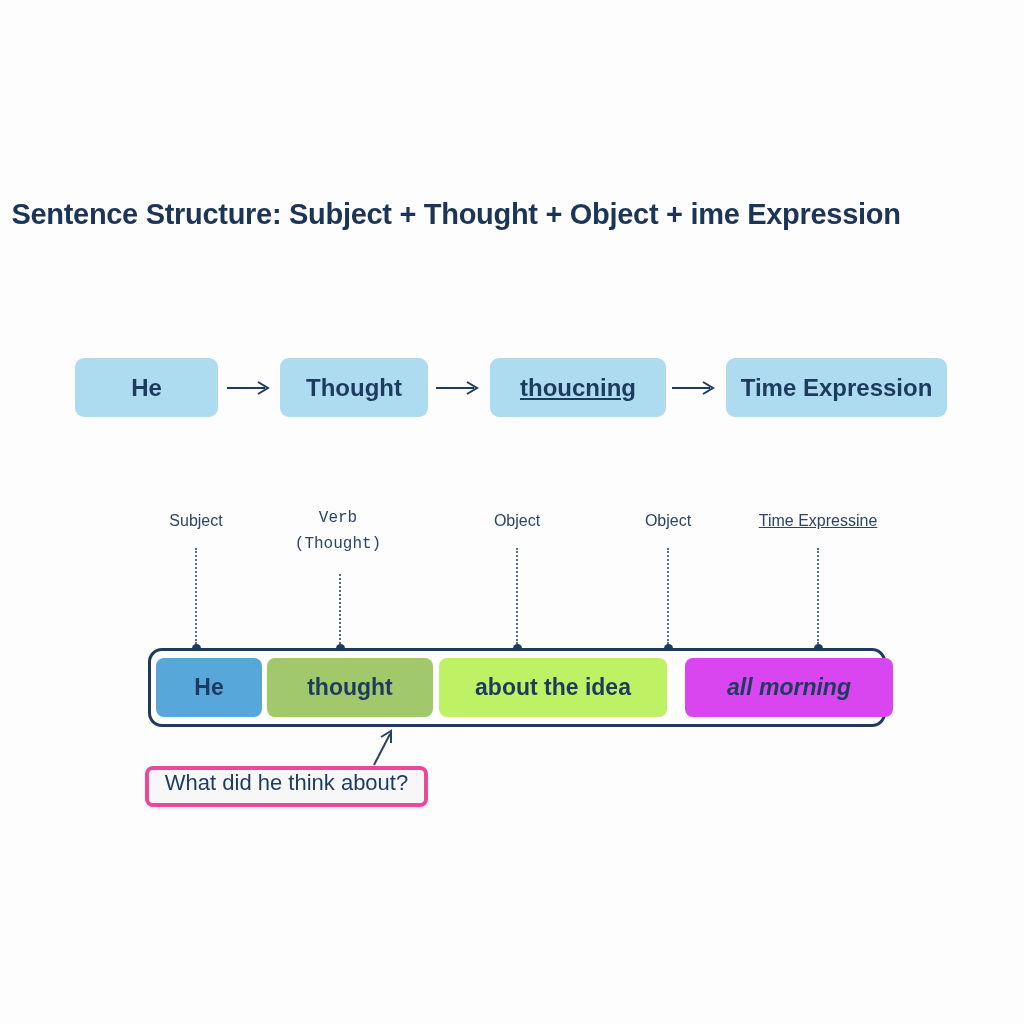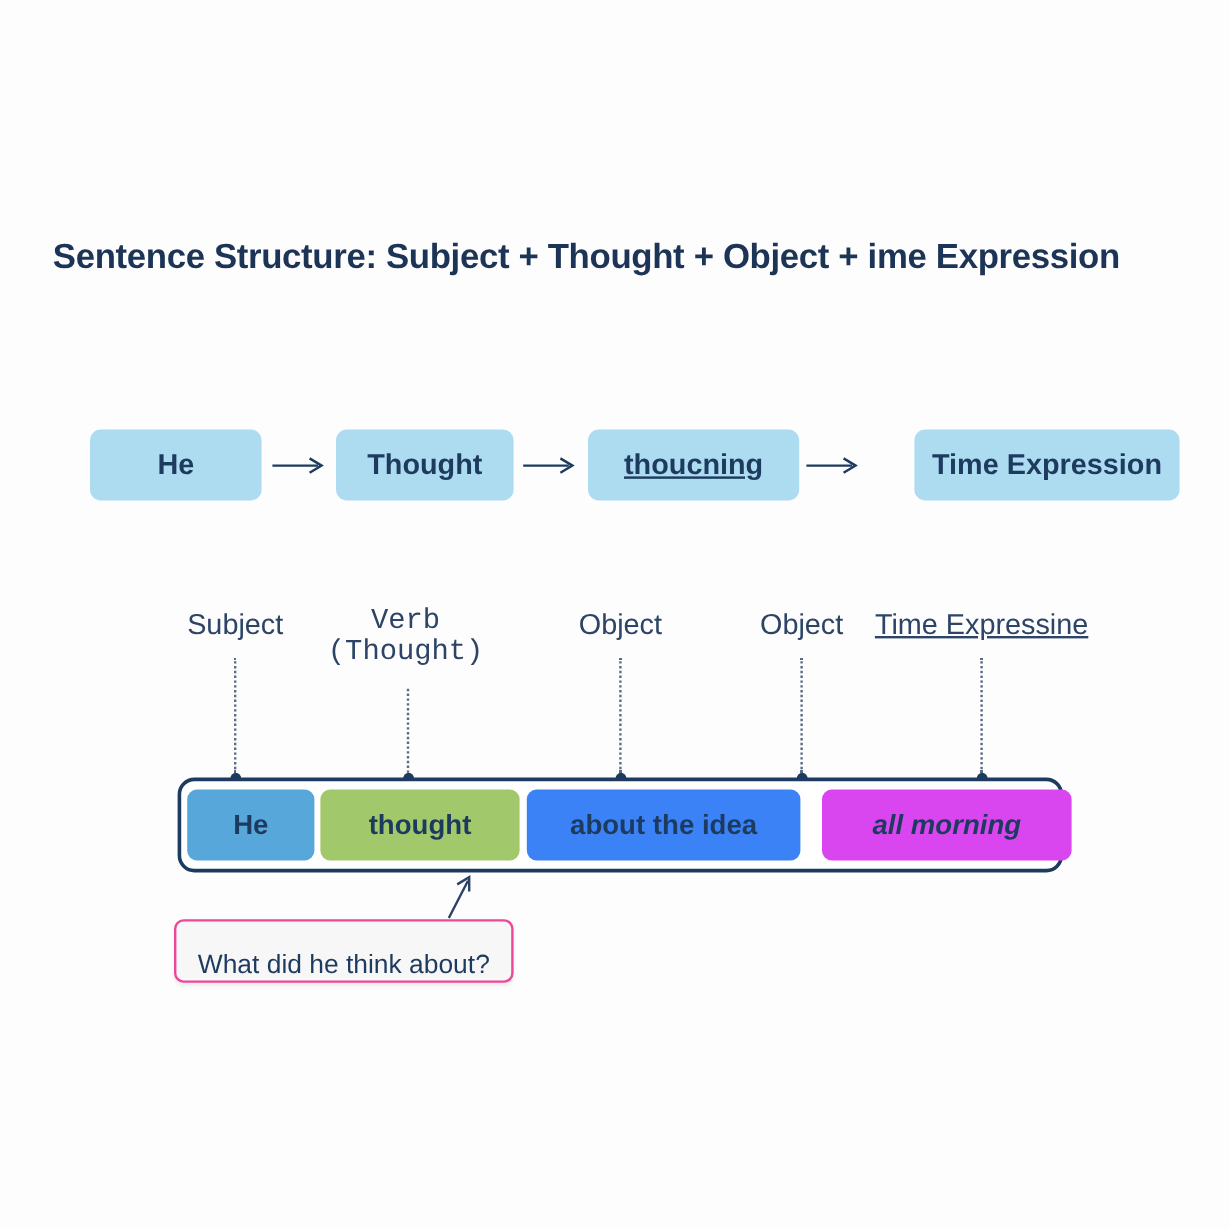--- a/index.html
+++ b/index.html
@@ -9,53 +9,52 @@
     background: #fdfdfe;
     position: relative;
     overflow: hidden;
   }
   .canvas { position: absolute; inset: 0; width: 1024px; height: 1024px; background: #fdfdfe; }
 
   
   .title {
     position: absolute;
     top: 198px; left: 0; width: 912px;
-    text-align: left;
+    text-align: center;
     font-size: 29px;
     font-weight: bold;
     letter-spacing: -0.3px;
     color: #1c3557;
-    margin-left: 44px;
   }
 
   
   .flow-box {
     position: absolute;
     top: 358px; height: 59px;
     background: #addbf0;
     border-radius: 9px;
     display: flex; align-items: center; justify-content: center;
     font-size: 24px; font-weight: bold; color: #1d3a5f;
   }
   .fb1 { left: 75px;  width: 143px; }
   .fb2 { left: 280px; width: 148px; }
   .fb3 { left: 490px; width: 176px; text-decoration: underline; }
-  .fb4 { left: 726px; width: 221px; margin-left: 36px; }
+  .fb4 { left: 726px; width: 221px; }
 
   .flow-arrow { position: absolute; top: 377px; width: 50px; height: 22px; }
   .fa1 { left: 225px; }
   .fa2 { left: 434px; }
   .fa3 { left: 670px; }
 
   
   .part-label {
     position: absolute;
     top: 508px;
     transform: translateX(-50%);
-    font-size: 24px;
+    font-size: 16px;
     line-height: 26px;
     color: #2d4467;
     text-align: center;
     white-space: nowrap;
   }
   .pl1 { left: 196px; }
   .pl2 { left: 338px; top: 505px; font-family: Liberation Mono, monospace; }
   .pl3 { left: 517px; }
   .pl4 { left: 668px; }
   .pl5 { left: 818px; text-decoration: underline; }
@@ -96,33 +95,33 @@
   }
   .segment {
     position: absolute;
     top: 7px; height: 59px;
     border-radius: 8px;
     display: flex; align-items: center; justify-content: center;
     font-size: 23px; font-weight: bold; color: #1d3a5f;
   }
   .seg1 { left: 5px;   width: 106px; background: #58a7db; }
   .seg2 { left: 116px; width: 166px; background: #a1c86a; }
-  .seg3 { left: 288px; width: 228px; background: #3b82f6; }
+  .seg3 { left: 288px; width: 228px; background: #bef264; }
   .seg4 { left: 534px; width: 208px; background: #d946ef; font-style: italic; }
 
   
   .callout {
     position: absolute;
     left: 145px; top: 766px;
-    width: 283px; height: 53px;
+    width: 283px; height: 41px;
     background: #f7f7f7;
-    border: 2px solid #ec4899;
+    border: 4px solid #ec4899;
     border-radius: 8px;
     box-shadow: 0 2px 3px rgba(0,0,0,0.07);
-    display: flex; align-items: flex-end; justify-content: center;
+    display: flex; align-items: flex-start; justify-content: center;
     font-size: 22px;
     color: #1d3a5f;
   }
   .callout-arrow {
     position: absolute;
     left: 360px; top: 724px;
     width: 46px; height: 46px;
   }
 </style>
 </head>

